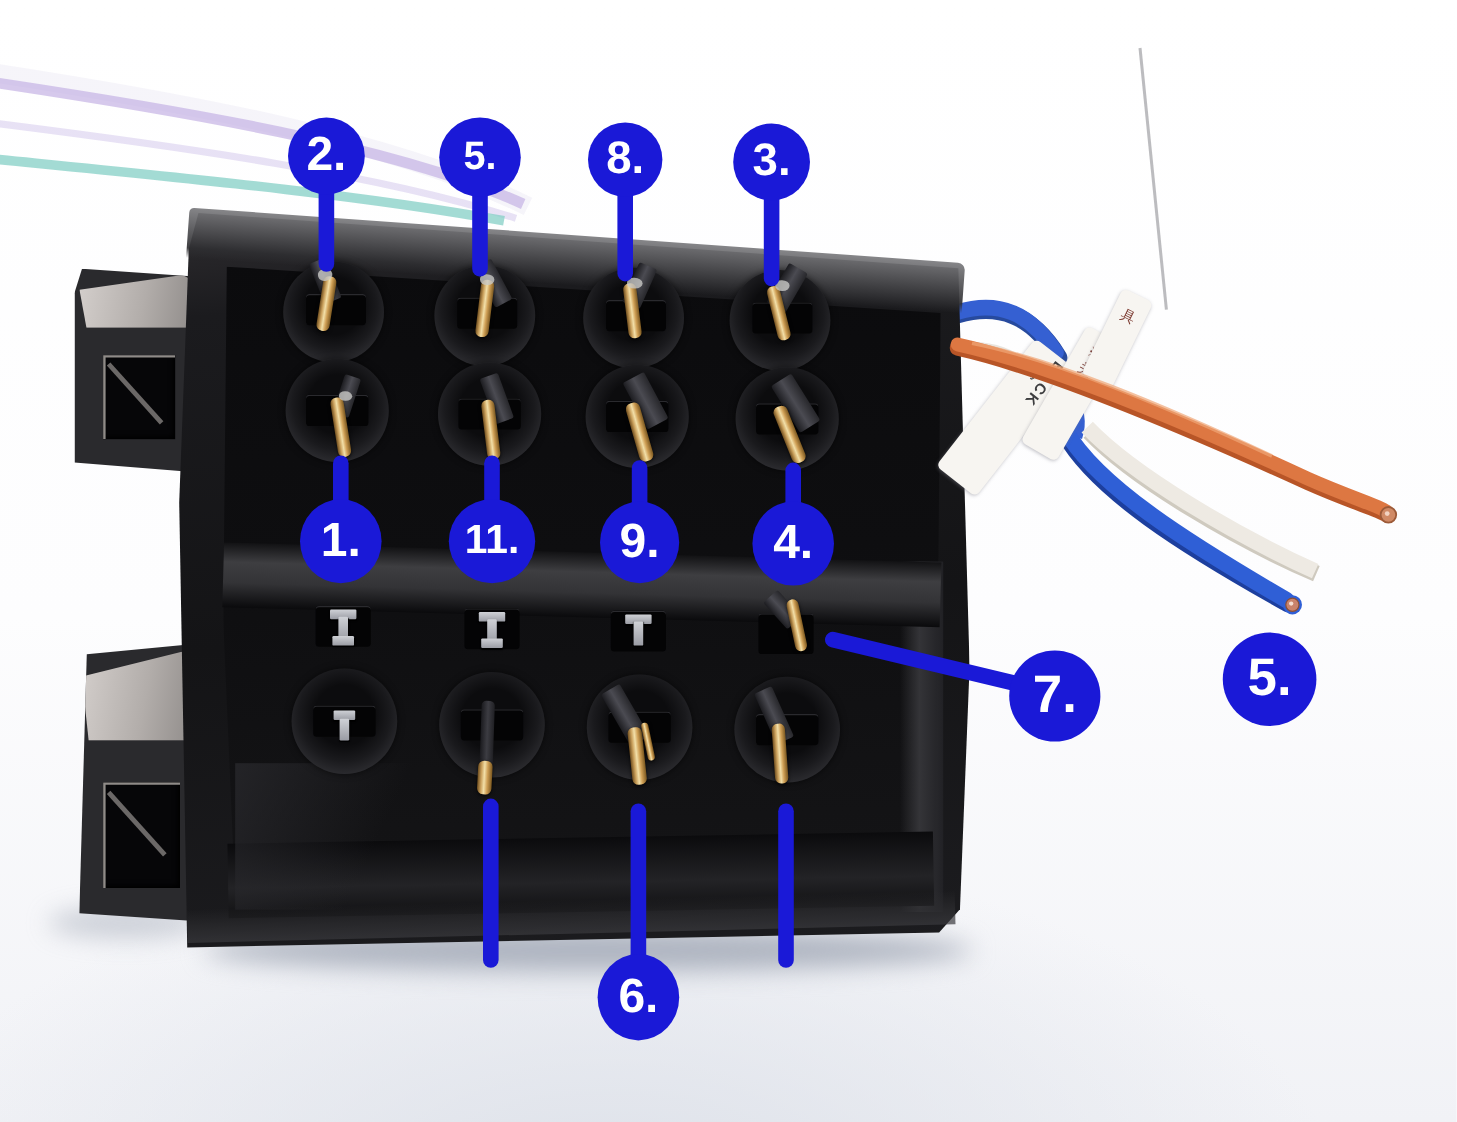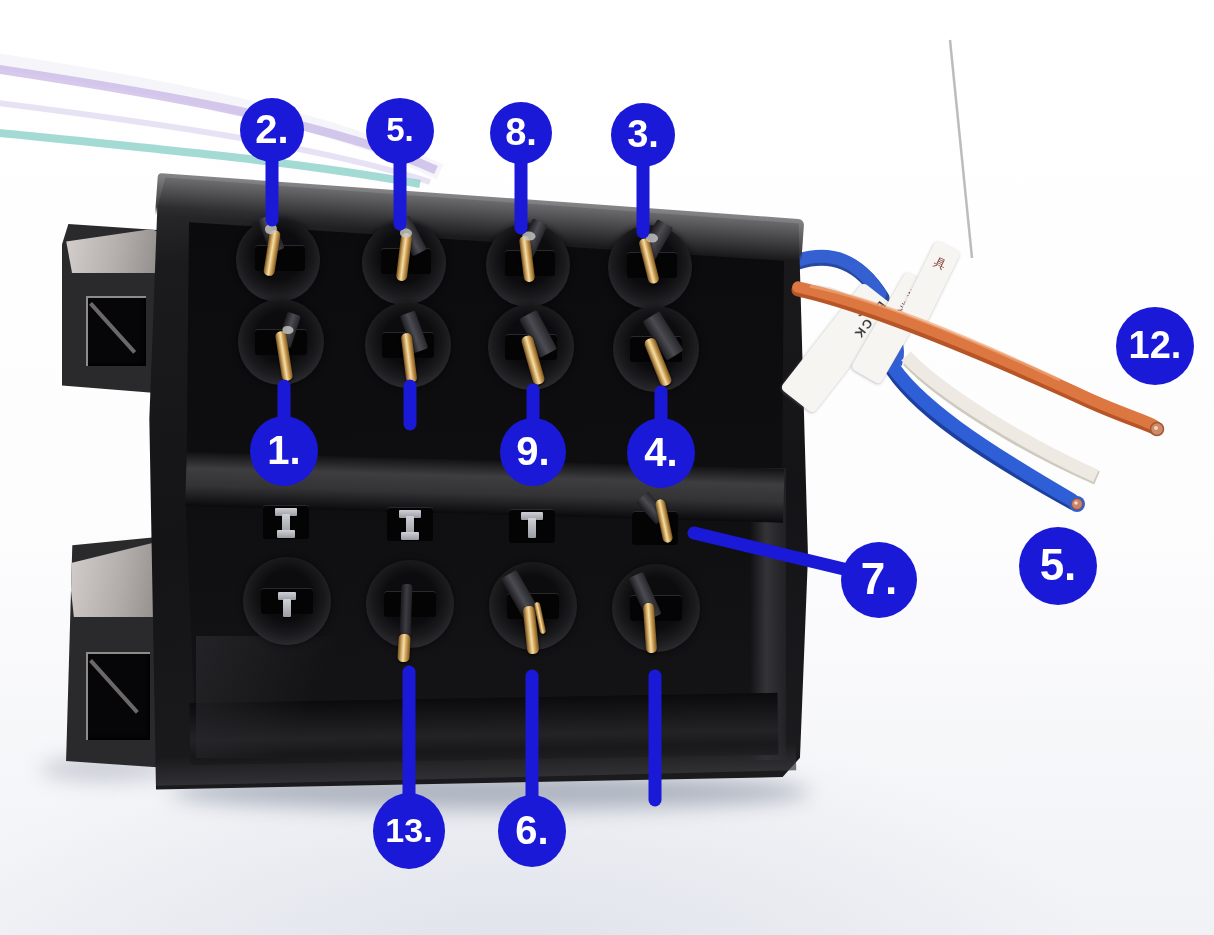--- a/index.html
+++ b/index.html
@@ -290,21 +290,20 @@
     <line class="stem" x1="409" y1="672" x2="409" y2="800"></line>
     <line class="stem" x1="532" y1="676" x2="532" y2="800"></line>
     <line class="stem" x1="655" y1="676" x2="655" y2="800"></line>
   </svg>
 
   <div class="callout" style="left:272px;top:130px;width:64px;height:64px;font-size:40px">2.</div>
   <div class="callout" style="left:400px;top:131px;width:68px;height:66px;font-size:33px">5.</div>
   <div class="callout" style="left:521px;top:133px;width:62px;height:62px;font-size:38px">8.</div>
   <div class="callout" style="left:643px;top:135px;width:64px;height:64px;font-size:38px">3.</div>
   <div class="callout" style="left:284px;top:451px;width:68px;height:70px;font-size:40px">1.</div>
+  <div class="callout" style="left:410px;top:451px;width:72px;height:70px;font-size:34px">11.</div>
   <div class="callout" style="left:533px;top:452px;width:66px;height:68px;font-size:40px">9.</div>
   <div class="callout" style="left:661px;top:453px;width:68px;height:70px;font-size:40px">4.</div>
   <div class="callout" style="left:879px;top:580px;width:76px;height:76px;font-size:44px">7.</div>
   <div class="callout" style="left:1058px;top:566px;width:78px;height:78px;font-size:44px">5.</div>
-  <div class="callout" style="left:1155px;top:346px;width:78px;height:78px;font-size:38px">12.</div>
-  <div class="callout" style="left:409px;top:831px;width:72px;height:76px;font-size:34px">13.</div>
   <div class="callout" style="left:532px;top:831px;width:68px;height:72px;font-size:40px">6.</div>
 
 </div>
 
 </body></html>

